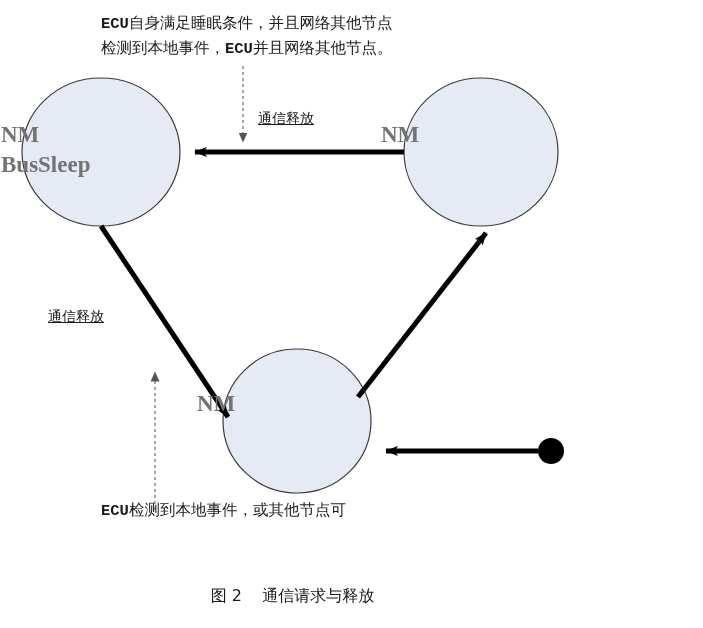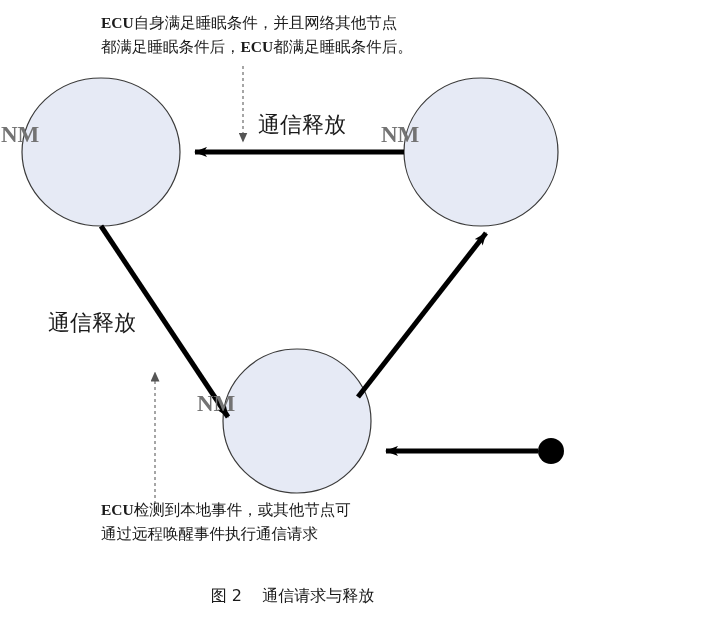--- a/index.html
+++ b/index.html
@@ -42,34 +42,35 @@
   }
   .anno {
     position: absolute;
     font-family: "DejaVu Sans", "Liberation Sans", sans-serif;
     font-size: 15.5px;
     line-height: 24px;
     color: #1a1a1a;
     white-space: nowrap;
   }
   .anno b {
-    font-family: Liberation Serif, serif;
+    font-family: Liberation Mono, monospace;
     font-weight: bold;
   }
   .anno .cjk {
     font-family: "DejaVu Sans", "Liberation Sans", sans-serif;
     font-weight: normal;
     margin-top: 40px;
   }
   .edge-label {
     position: absolute;
     font-family: "DejaVu Sans", "Liberation Sans", sans-serif;
-    font-size: 22px;
+    font-size: 14px;
     color: #1a1a1a;
     white-space: nowrap;
+    text-decoration: underline;
   }
   .caption {
     position: absolute;
     font-family: "DejaVu Sans", "Liberation Sans", sans-serif;
     font-size: 16px;
     color: #1a1a1a;
     white-space: pre;
     text-align: center;
     width: 585px;
     left: 0;
@@ -103,46 +104,44 @@
     <circle cx="551" cy="451" r="13" fill="#000000"></circle>
     <line x1="538" y1="451" x2="386" y2="451" stroke="#000000" stroke-width="5" marker-end="url(#arrowSolid)"></line>
 
     <line x1="243" y1="66" x2="243" y2="142" stroke="#a6a6a6" stroke-width="2" stroke-dasharray="3,3" marker-end="url(#arrowHint)"></line>
 
     <line x1="155" y1="510" x2="155" y2="372" stroke="#a6a6a6" stroke-width="2" stroke-dasharray="3,3" marker-end="url(#arrowHint)"></line>
   </svg>
 
   <div class="state-label" style="left:1px; top:120px; width:200px;">
     <div>NM</div>
+    <div>BusSleep</div>
   </div>
 
   <div class="state-label" style="left:381px; top:120px; width:200px;">
     <div>NM</div>
   </div>
 
   <div class="state-label" style="left:197px; top:389px; width:200px;">
     <div>NM</div>
   </div>
 
   <div class="edge-label" style="left:258px; top:110px;">通信释放</div>
   <div class="edge-label" style="left:48px; top:308px;">通信释放</div>
 
   <div class="anno" style="left:101px; top:11px;">
     <div>
       <b>ECU</b><span class="cjk">自身满足睡眠条件，并且网络其他节点</span>
     </div>
     <div>
-      <span class="cjk">都满足睡眠条件后，</span><b>ECU</b><span class="cjk">都满足睡眠条件后。</span>
+      <span class="cjk">检测到本地事件，</span><b>ECU</b><span class="cjk">并且网络其他节点。</span>
     </div>
   </div>
 
   <div class="anno" style="left:101px; top:498px;">
     <div>
       <b>ECU</b><span class="cjk">检测到本地事件，或其他节点可</span>
-    </div>
-    <div>
-      <span class="cjk">通过远程唤醒事件执行通信请求</span>
     </div>
   </div>
 
   <div class="caption" style="top:586px;">图 2    通信请求与释放</div>
 
 </div>
 
 </body></html>

